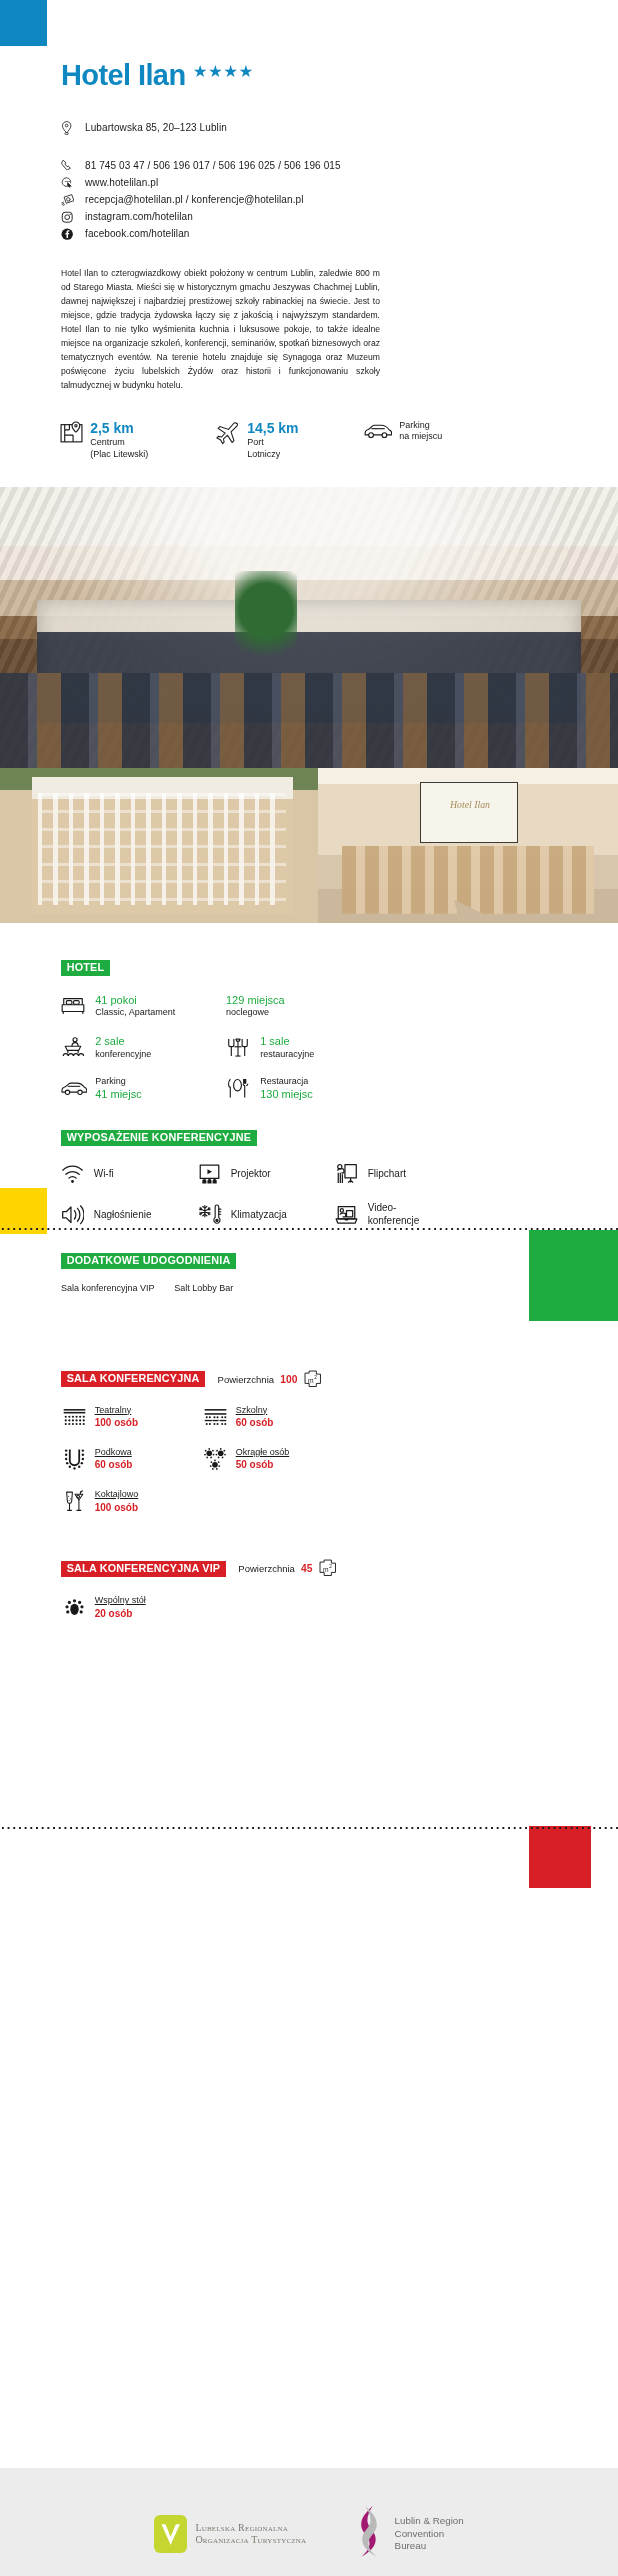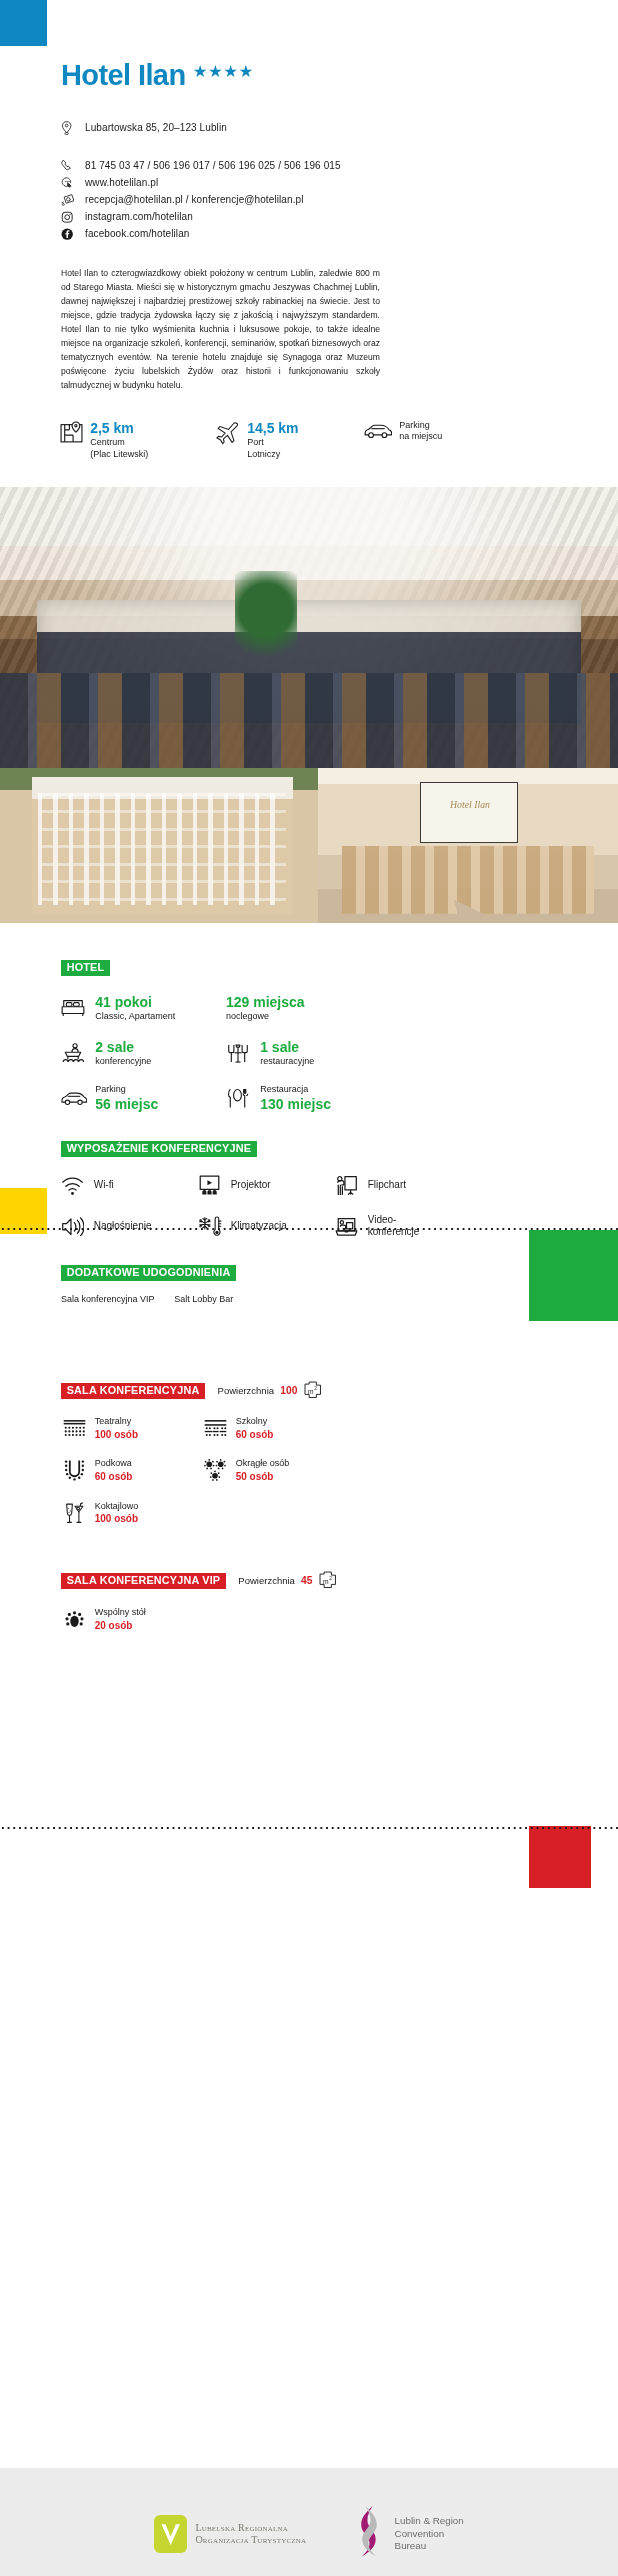--- a/index.html
+++ b/index.html
@@ -135,41 +135,41 @@
     display:inline-block; color:#ffffff; font-weight:700; letter-spacing:0.2px;
     padding: 2.1px 5.7px 2.6px 5.7px; font-size: 10.8px; line-height:1.06;
   }
   .tag-green { background:#1eab3f; }
   .tag-red { background:#d81f26; }
 
   .grid2 { display:flex; flex-wrap:wrap; width: 330px; }
   .cell { display:flex; align-items:center; gap:7.2px; width: 165px; margin-bottom: 15.5px; }
   .cell .ico { flex:0 0 auto; width: 27px; display:flex; align-items:center; }
   .cell .txt { line-height:1.3; }
-  .v-green { color:#1eab3f; font-weight:700; font-size:14px; }
+  .v-green { color:#1eab3f; font-weight:400; font-size:11px; }
   .v-plain { font-size:9px; color:#1a1a1a; }
 
   .grid3 { display:flex; flex-wrap:wrap; width: 412px; }
   .cell3 { display:flex; align-items:center; gap:6.7px; width: 137px; margin-bottom: 17.5px; }
   .cell3 .ico { flex:0 0 auto; width: 26px; display:flex; align-items:center; }
   .cell3 .lbl { font-size:10px; line-height:1.25; }
 
   .amen-list { display:flex; gap: 19.6px; font-size: 9px; margin-top: 13.4px; }
 
   
   .hall-head { display:flex; align-items:center; gap: 12.4px; margin-top: 28px; }
   .hall-area { font-size: 9.5px; display:flex; align-items:center; gap: 6.2px; }
   .hall-area .num { color:#d81f26; font-weight:700; font-size:10.3px; }
   .m2 { width:17.5px; height:19.6px; position:relative; }
   .m2 svg { display:block; }
 
   .hall-grid { display:flex; flex-wrap:wrap; width: 422px; margin-top: 15.5px; }
   .hall-cell { display:flex; align-items:center; gap: 6.7px; width: 141px; margin-bottom: 17.5px; }
   .hall-cell .ico { flex:0 0 auto; width: 27px; display:flex; align-items:center; justify-content:center; }
-  .hall-cell .lbl { font-size:9px; line-height:1.3; }
+  .hall-cell .lbl { font-size:9px; line-height:1.3;text-decoration:underline; }
   .hall-cell .val { color:#d81f26; font-weight:700; font-size:10px; line-height:1.3; }
 
   
   .footer { position:absolute; left:0; top: 2468px; width:618px; height: 217px; background:#ececec; }
   .footer-logos { display:flex; align-items:center; justify-content:center; gap: 49px; padding-top: 37px; }
   .logo-lrot { display:flex; align-items:center; gap: 8.2px; }
   .lrot-mark { width: 33px; height: 38px; background:#c5d630; border-radius: 6.2px; position:relative; }
   .lrot-mark::after{
     content:""; position:absolute; left:7.2px; top:9.3px; width:18.5px; height:20.6px;
     background:#ffffff;
@@ -401,21 +401,21 @@
         <span class="ico">
           <svg width="26" height="16.5" viewBox="0 0 54 34" fill="none" stroke="#1a1a1a" stroke-width="2.2" stroke-linejoin="round">
             <path d="M2 22c0-5 3-7 7-8l7-6c1.5-1.3 3-1.6 5-1.6h12c6 0 12 3.6 15.5 8.6 3.5 1.2 5 3.4 5 7v3H2z"></path>
             <path d="M14 13h26"></path>
             <circle cx="13.5" cy="25.5" r="4.6" fill="#fff"></circle>
             <circle cx="39.5" cy="25.5" r="4.6" fill="#fff"></circle>
           </svg>
         </span>
         <span class="txt">
           <span class="v-plain" style="display:block;">Parking</span>
-          <span class="v-green" style="display:block;">56 miejsc</span>
+          <span class="v-green" style="display:block;">41 miejsc</span>
         </span>
       </div>
 
       <div class="cell">
         <span class="ico">
           <svg width="23" height="20.6" viewBox="0 0 44 40" fill="none" stroke="#1a1a1a" stroke-width="2.2" stroke-linejoin="round">
             <path d="M8 2c-2.4 2.6-3.4 6.4-3.4 10 0 3.4 1.3 5.4 3.4 6.2V38"></path>
             <ellipse cx="22" cy="14" rx="7.6" ry="11"></ellipse>
             <path d="M34 2v9M38 2v9M36 2v9"></path>
             <path d="M33 11c0 2.6 1.3 3.6 3 3.8V38M39 14.8c1.7-.2 3-1.2 3-3.8"></path>

